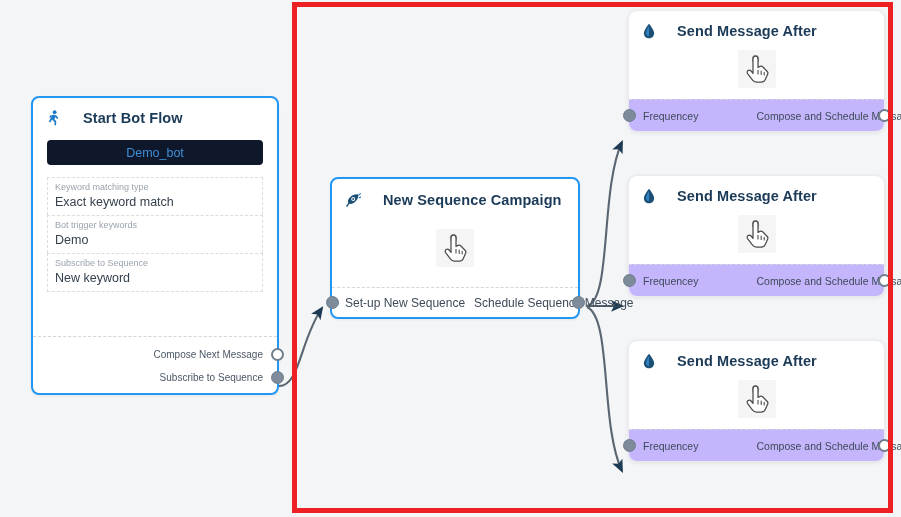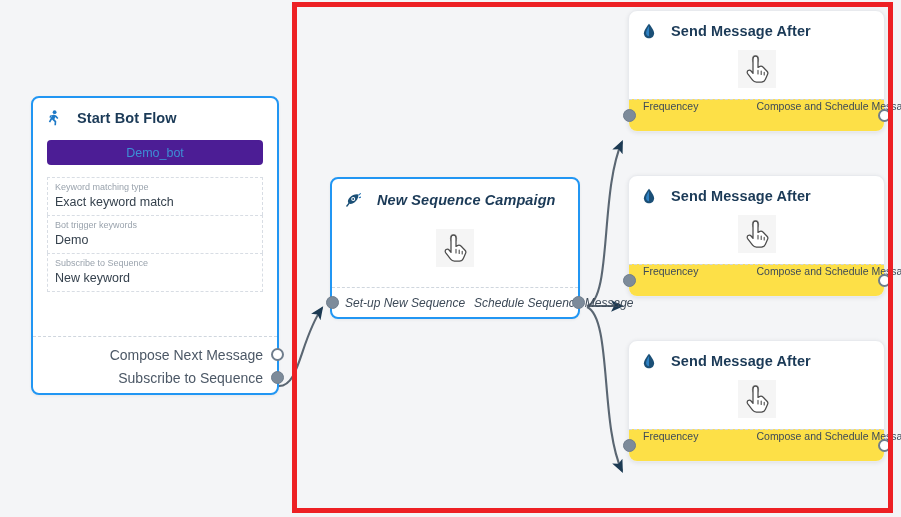--- a/index.html
+++ b/index.html
@@ -59,21 +59,21 @@
     box-shadow: 0 1px 3px rgba(0,0,0,0.06);
   }
   .node-plain {
     border: 1px solid #e8eaee;
     box-shadow: 0 1px 4px rgba(40,50,70,0.10);
   }
 
   .node-title {
     display: flex;
     align-items: center;
-    gap: 16px;
+    gap: 22px;
     font-size: 14.5px;
     font-weight: bold;
     color: #1b3a57;
     letter-spacing: 0.1px;
   }
   .node-title .ttl-text { white-space: nowrap; }
 
   .icon-svg { display: block; flex: 0 0 auto; }
 
   
@@ -84,21 +84,21 @@
     height: 299px;
     display: flex;
     flex-direction: column;
   }
   #node-start .title-row {
     padding: 12px 0 0 13px;
   }
   .bot-pill {
     margin: 14px 14px 0 14px;
     height: 25px;
-    background: #4c1d95;
+    background: #0f172a;
     border-radius: 4px;
     color: #3d8fd6;
     font-size: 12.5px;
     display: flex;
     align-items: center;
     justify-content: center;
   }
   .fields {
     margin: 12px 14px 0 14px;
   }
@@ -129,21 +129,21 @@
   }
   .port-row {
     position: relative;
     height: 23px;
     display: flex;
     align-items: center;
     justify-content: flex-end;
     padding-right: 14px;
   }
   .port-label {
-    font-size: 14px;
+    font-size: 10px;
     color: #4c5866;
     white-space: nowrap;
   }
 
   
   .port {
     position: absolute;
     width: 13px;
     height: 13px;
     border-radius: 50%;
@@ -162,21 +162,20 @@
   .port-left  { left: -6.5px; }
 
   
   #node-seq {
     left: 330px;
     top: 177px;
     width: 250px;
     height: 142px;
     display: flex;
     flex-direction: column;
-    font-style: italic;
   }
   #node-seq .title-row { padding: 13px 0 0 12px; }
 
   .hand-area {
     flex: 1;
     display: flex;
     align-items: center;
     justify-content: center;
   }
   .hand-box {
@@ -212,26 +211,26 @@
     flex-direction: column;
     border-radius: 9px;
   }
   #card-send-1 { top: 10px; }
   #card-send-2 { top: 175px; }
   #card-send-3 { top: 340px; }
   .card-send .title-row { padding: 12px 0 0 14px; }
 
   .card-footer {
     height: 31px;
-    background: #fde047;
+    background: #c4b5fd;
     border-top: 1px dashed #cfd6de;
     border-radius: 0 0 8px 8px;
     position: relative;
     display: flex;
-    align-items: flex-start;
+    align-items: center;
   }
   .card-footer .lbl {
     font-size: 10.5px;
     color: #3d4a58;
     white-space: nowrap;
   }
   .card-footer .lbl-freq { margin-left: 14px; }
   .card-footer .lbl-comp { margin-left: 58px; }
 </style>
 </head>

